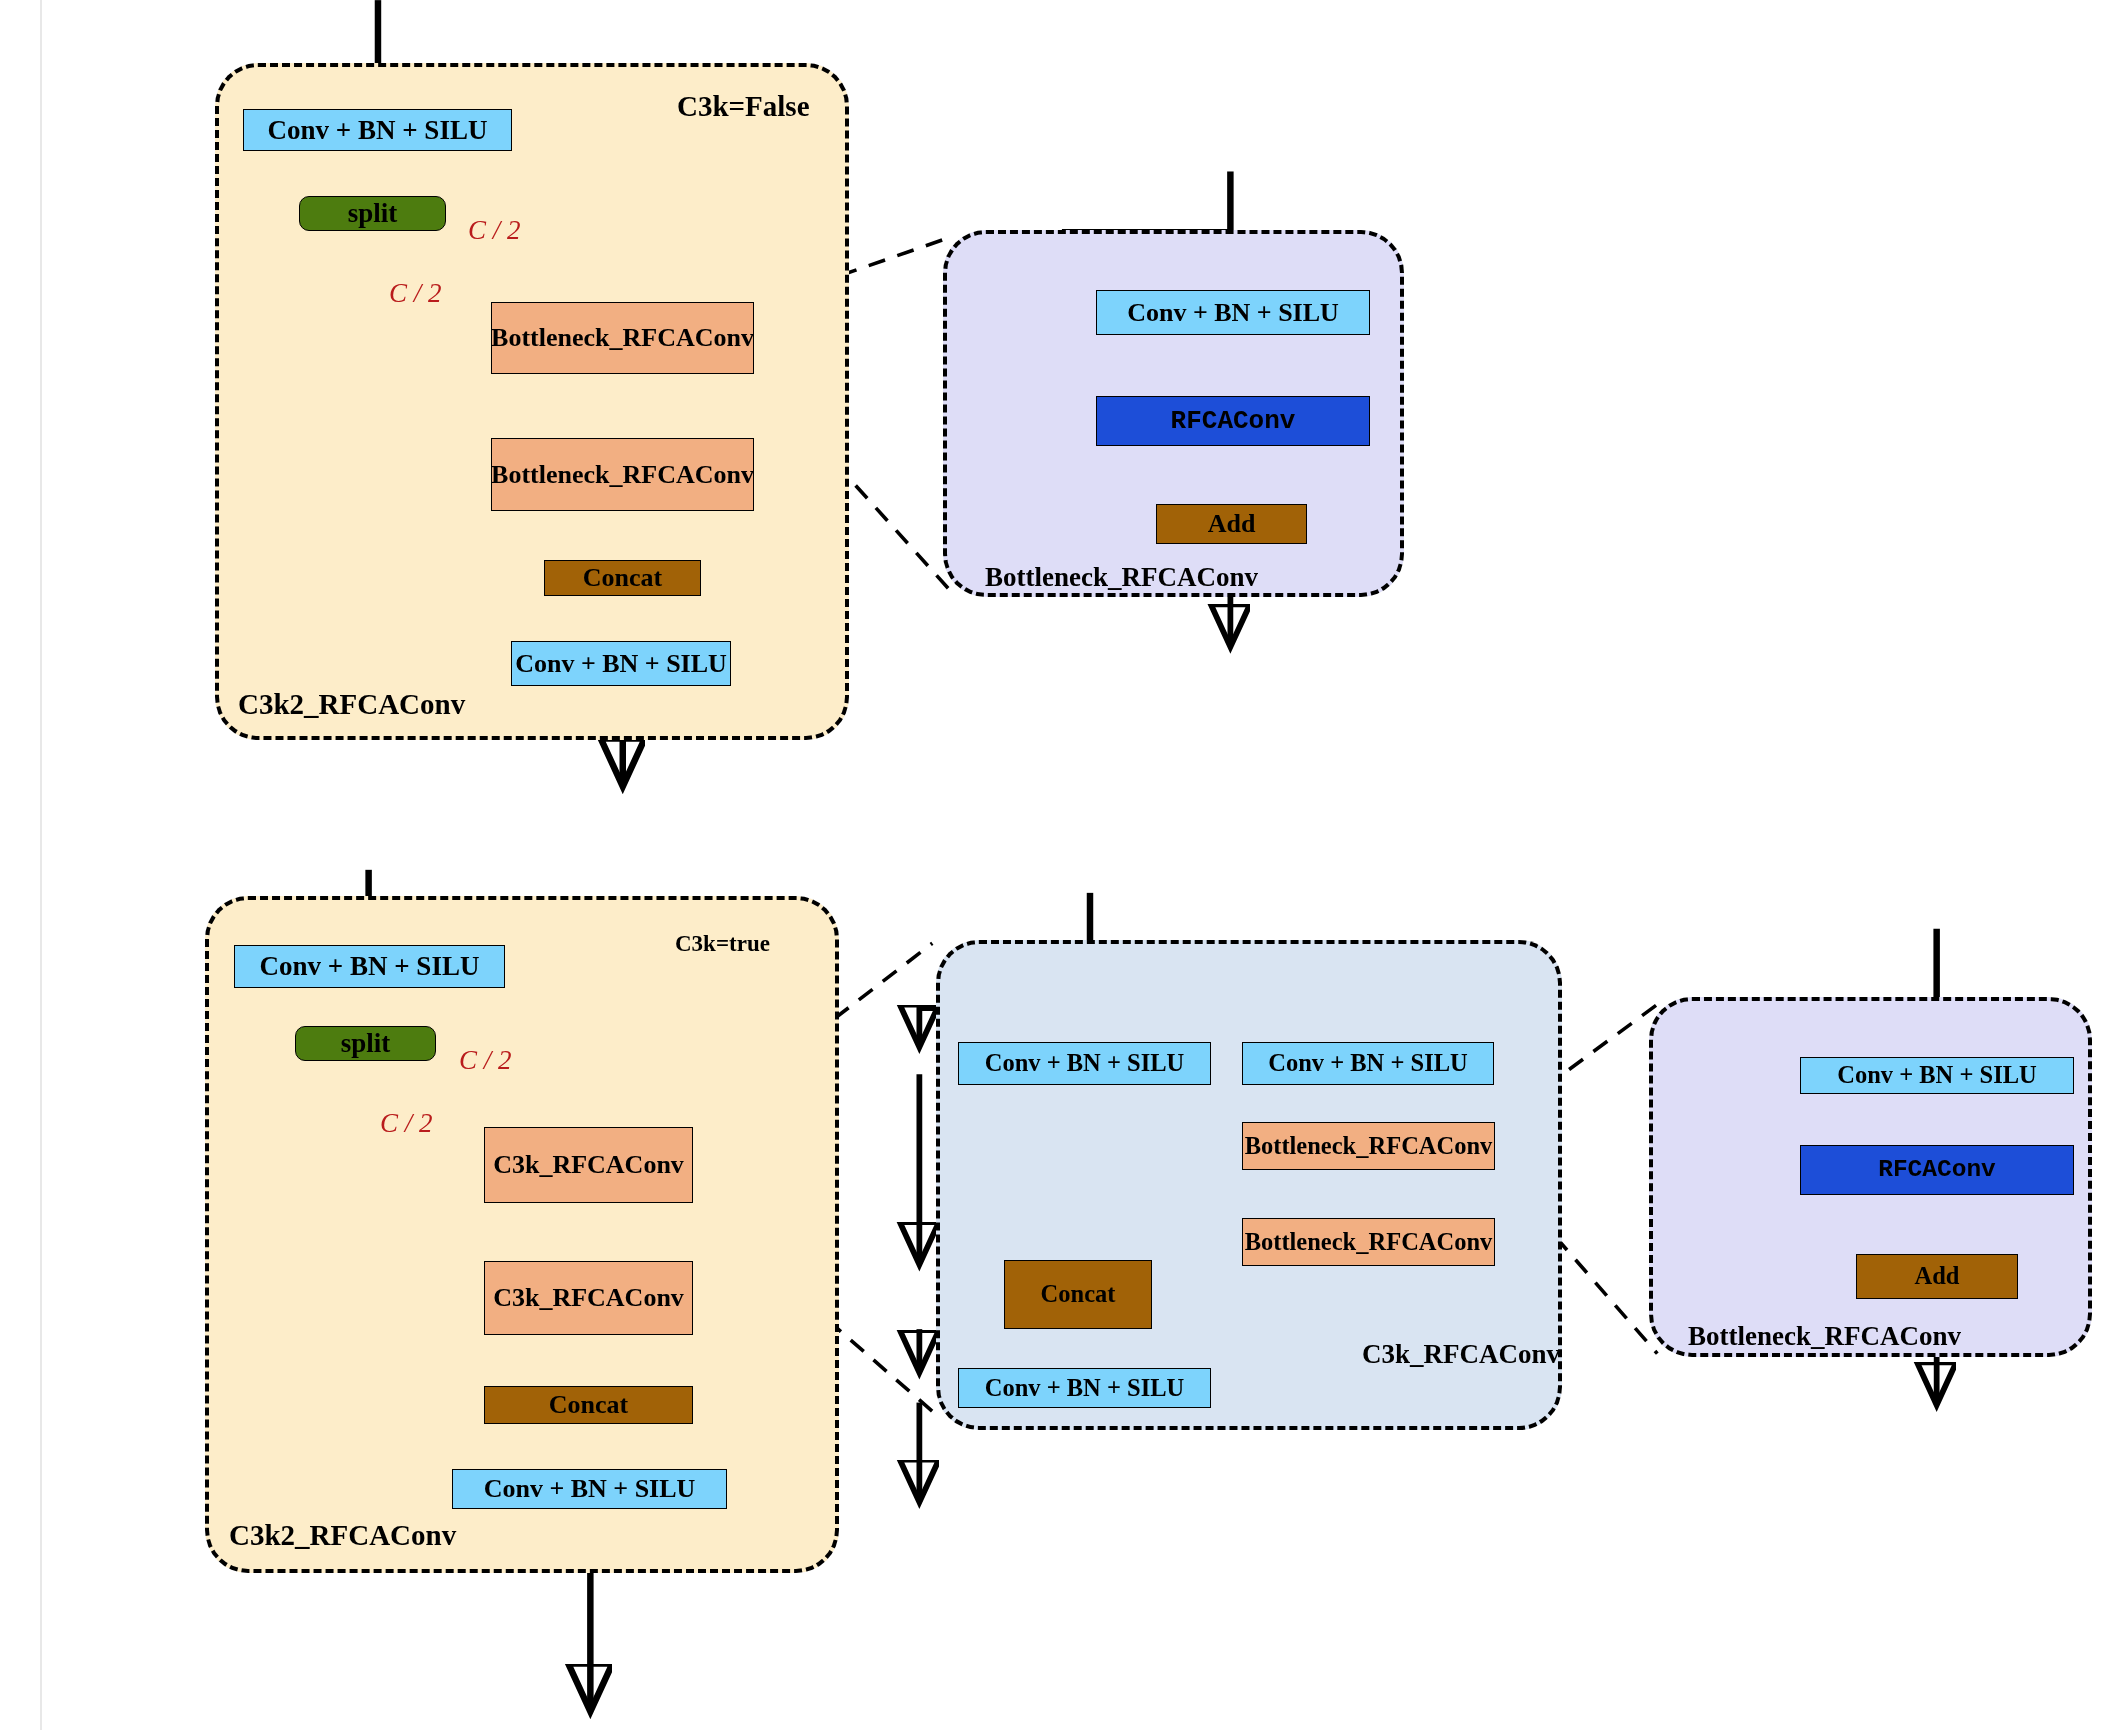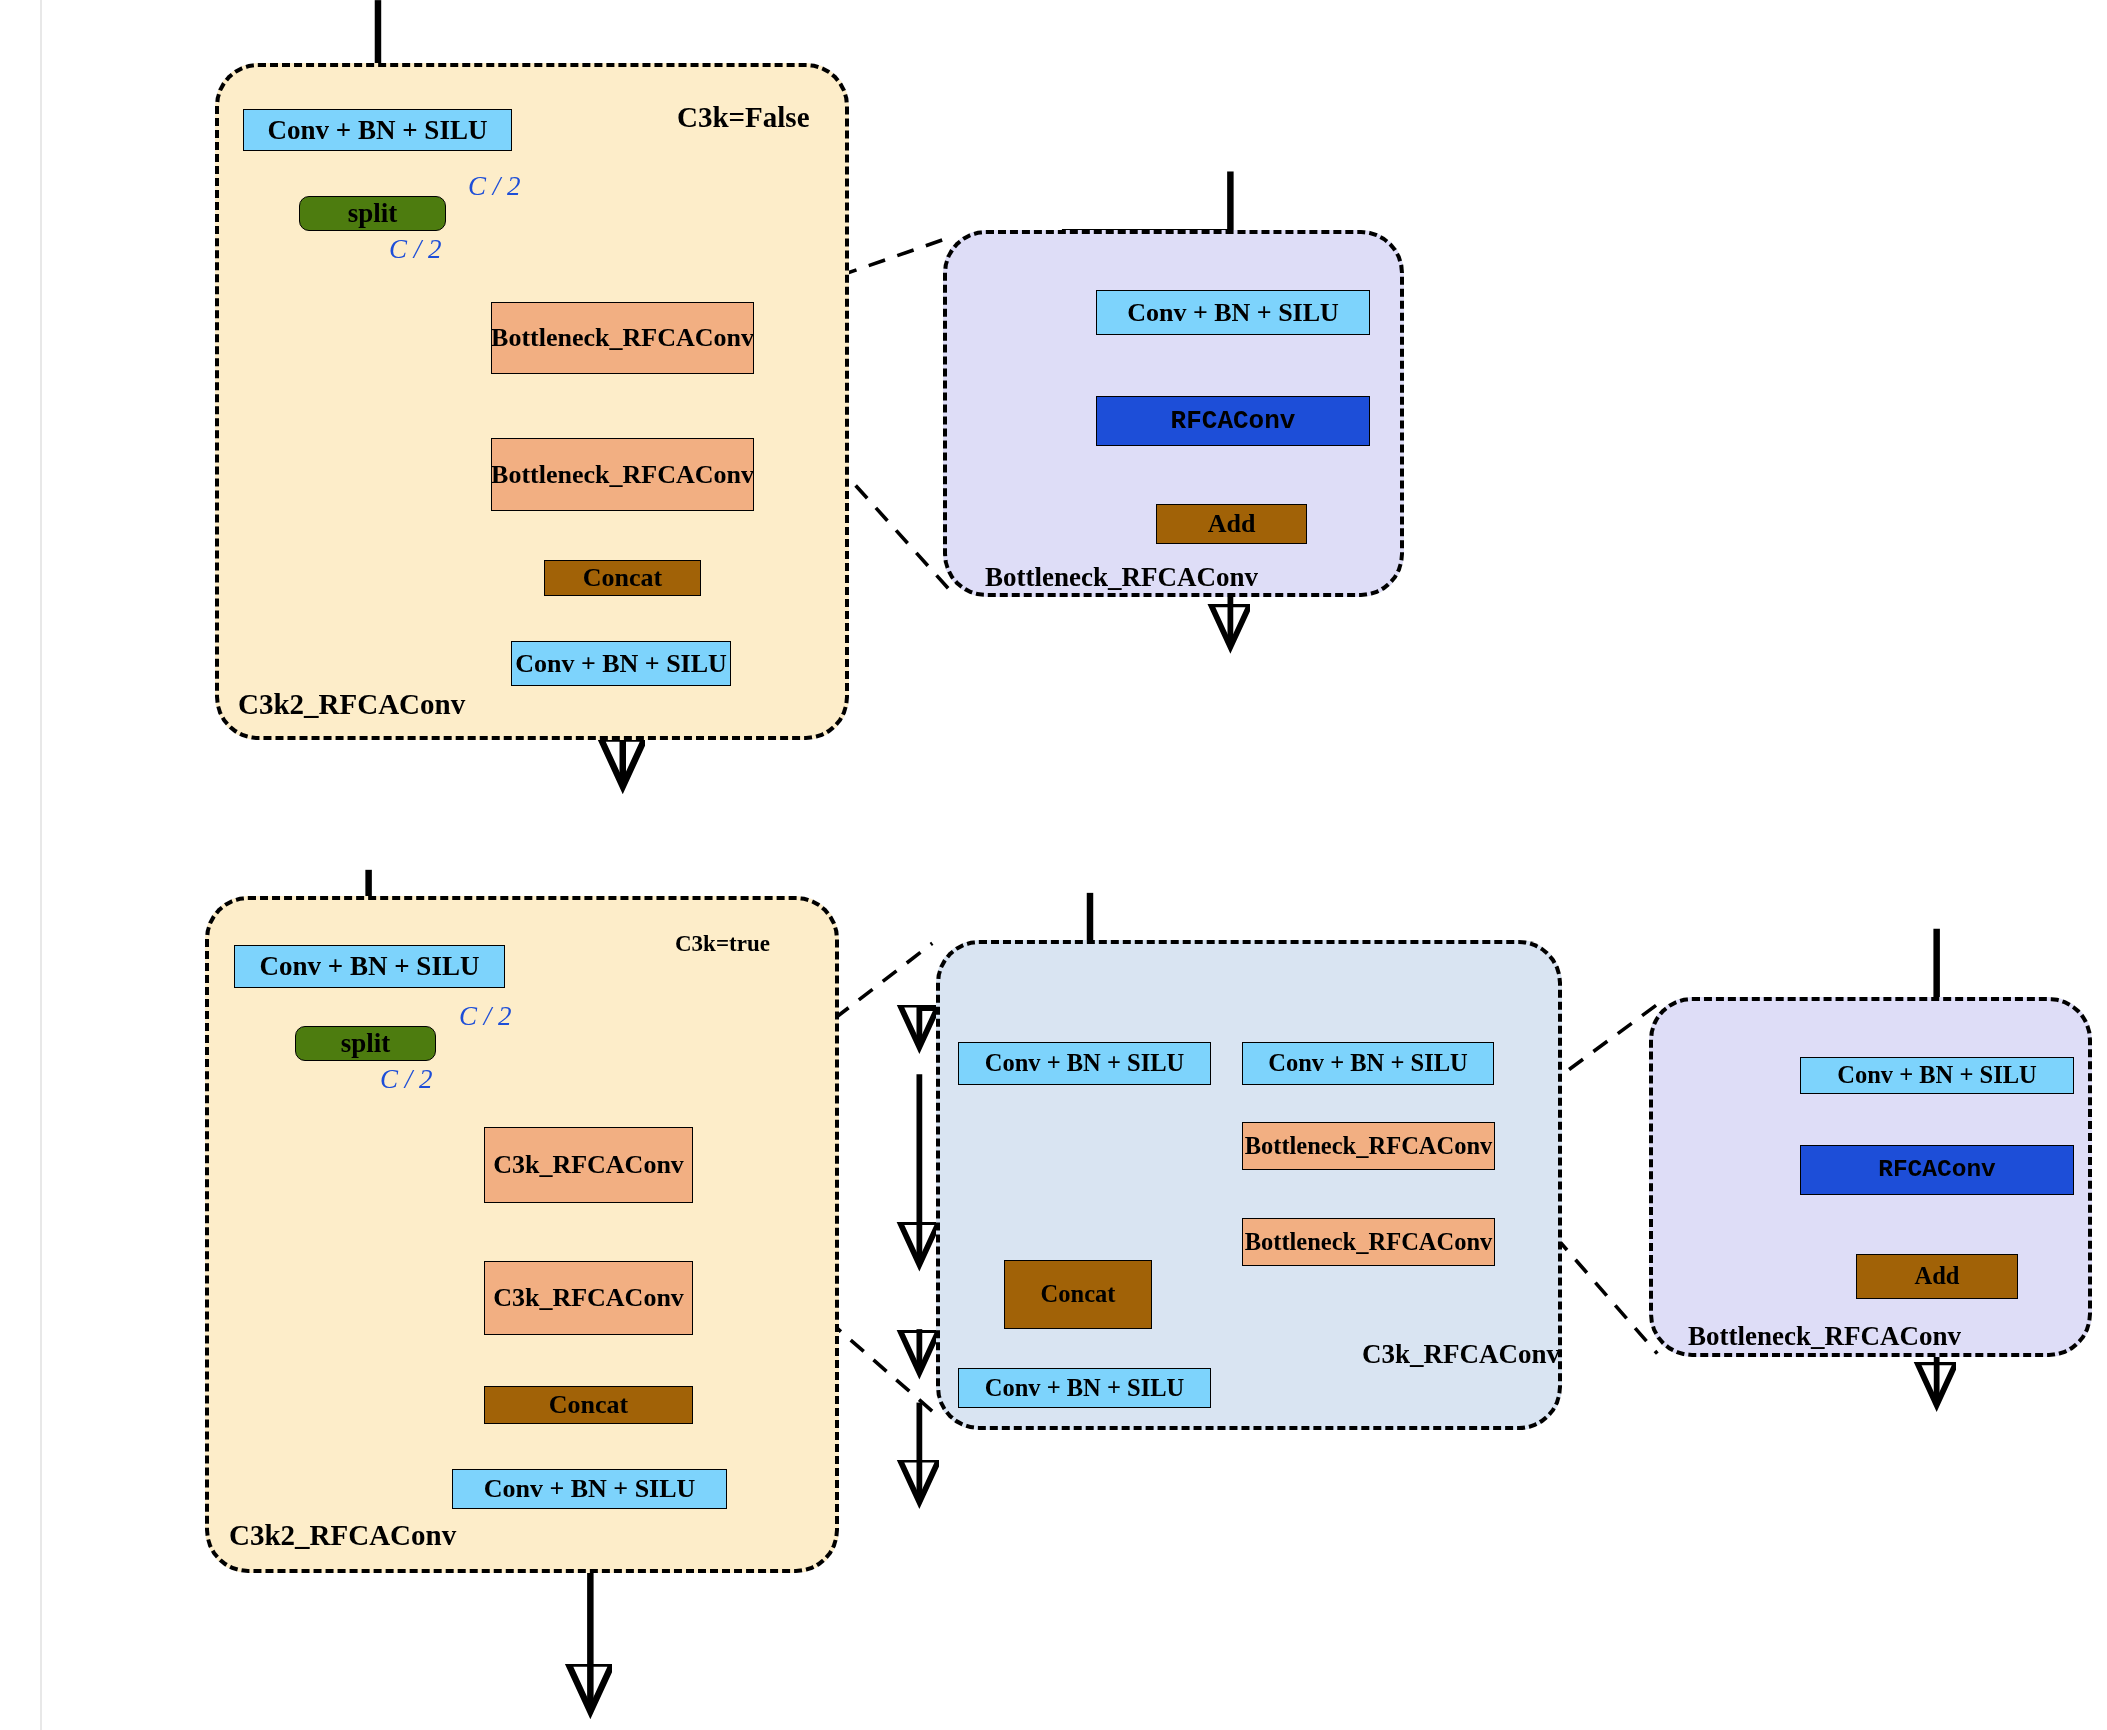--- a/index.html
+++ b/index.html
@@ -19,22 +19,22 @@
         display:flex;align-items:center;justify-content:center;
         font-weight:bold;color:#000;text-align:center;line-height:1;}
   .n-cyan{background:#7dd3fc;}
   .n-amber{background:#4d7c0f;border-radius:10px;}
   .n-orange{background:#F2AF82;}
   .n-green{background:#1d4ed8;font-family:Liberation Mono, monospace;}
   .n-grey{background:#a16207;}
 
   
   .caption{position:absolute;color:#000;font-weight:bold;white-space:nowrap;}
-  .mathlabel{position:absolute;color:#1d4ed8;font-style:italic;white-space:nowrap;
-             font-family:"Liberation Serif","DejaVu Serif",serif;}
+  .mathlabel{position:absolute;color:#b91c1c;font-style:italic;white-space:nowrap;
+             font-family:"Liberation Serif","DejaVu Serif",serif;margin-top:44px;}
 
   
   svg.wires{position:absolute;left:0;top:0;width:2108px;height:1731px;pointer-events:none;}
   svg.wires line, svg.wires path, svg.wires polyline{stroke:#000;fill:none;}
 </style>
 </head>
 <body>
 
 <div id="stage">
 
@@ -120,21 +120,21 @@
     <polyline points="2690,1412 2446,1412 2446,1775" stroke-width="8"></polyline>
     <polyline points="2446,1775 2578,1775" stroke-width="8" marker-end="url(#ahs)"></polyline>
     <line x1="2690" y1="1520" x2="2690" y2="1590" stroke-width="8" marker-end="url(#ahs)"></line>
     <line x1="2690" y1="1660" x2="2690" y2="1742" stroke-width="8" marker-end="url(#ahs)"></line>
     <line x1="2690" y1="1805" x2="2690" y2="1945" stroke-width="8" marker-end="url(#ahs)"></line>
   </svg>
 
   <div class="container c-yellow" style="left:215px;top:63px;width:634px;height:677px;"></div>
 
   <div class="caption" style="left:238px;top:688px;font-size:29px;">C3k2_RFCAConv</div>
-  <div class="caption" style="left:677px;top:101px;font-size:29px;">C3k=False</div>
+  <div class="caption" style="left:677px;top:90px;font-size:29px;">C3k=False</div>
 
   <div class="node n-cyan" style="left:243px;top:109px;width:269px;height:42px;font-size:27px;">Conv + BN + SILU</div>
 
   <div class="node n-amber" style="left:299px;top:196px;width:147px;height:35px;font-size:27px;">split</div>
 
   <div class="mathlabel" style="left:468px;top:171px;font-size:27px;">C / 2</div>
   <div class="mathlabel" style="left:389px;top:234px;font-size:27px;">C / 2</div>
 
   <div class="node n-orange" style="left:491px;top:302px;width:263px;height:72px;font-size:26px;">Bottleneck_RFCAConv</div>
 

